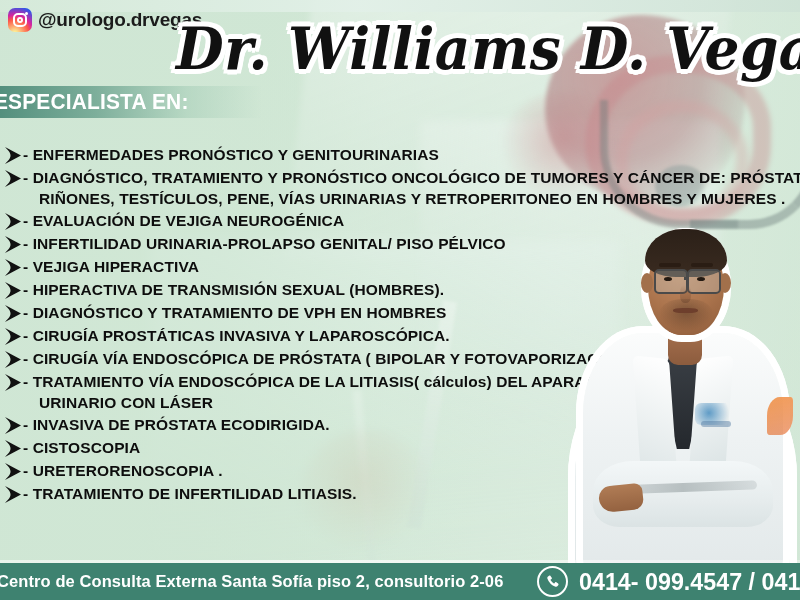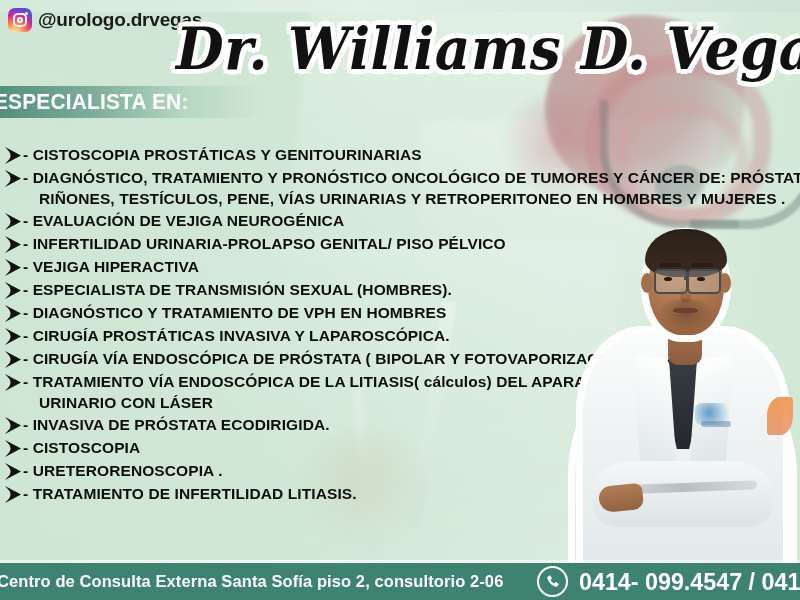--- a/index.html
+++ b/index.html
@@ -351,21 +351,21 @@
   </div>
 
   <div class="list">
 
     <div class="item">
       <span class="arrow">
           <svg width="19" height="21" viewBox="0 0 19 21">
             <path d="M1 2 L17 10.5 L1 19 C5 15 6.5 13 6.5 10.5 C6.5 8 5 6 1 2 Z" fill="#111"></path>
           </svg>
         </span>
-      <span class="txtwrap"><span class="itxt">- CISTOSCOPIA PROSTÁTICAS Y GENITOURINARIAS</span></span>
+      <span class="txtwrap"><span class="itxt">- ENFERMEDADES PRONÓSTICO Y GENITOURINARIAS</span></span>
     </div>
 
     <div class="item">
       <span class="arrow">
           <svg width="19" height="21" viewBox="0 0 19 21">
             <path d="M1 2 L17 10.5 L1 19 C5 15 6.5 13 6.5 10.5 C6.5 8 5 6 1 2 Z" fill="#111"></path>
           </svg>
         </span>
       <span class="txtwrap">
         <span class="itxt">- DIAGNÓSTICO, TRATAMIENTO Y PRONÓSTICO ONCOLÓGICO DE TUMORES Y CÁNCER DE:  PRÓSTATA, VEJIGA,</span>
@@ -399,21 +399,21 @@
         </span>
       <span class="txtwrap"><span class="itxt">- VEJIGA HIPERACTIVA</span></span>
     </div>
 
     <div class="item">
       <span class="arrow">
           <svg width="19" height="21" viewBox="0 0 19 21">
             <path d="M1 2 L17 10.5 L1 19 C5 15 6.5 13 6.5 10.5 C6.5 8 5 6 1 2 Z" fill="#111"></path>
           </svg>
         </span>
-      <span class="txtwrap"><span class="itxt">- ESPECIALISTA DE TRANSMISIÓN SEXUAL (HOMBRES).</span></span>
+      <span class="txtwrap"><span class="itxt">- HIPERACTIVA DE TRANSMISIÓN SEXUAL (HOMBRES).</span></span>
     </div>
 
     <div class="item">
       <span class="arrow">
           <svg width="19" height="21" viewBox="0 0 19 21">
             <path d="M1 2 L17 10.5 L1 19 C5 15 6.5 13 6.5 10.5 C6.5 8 5 6 1 2 Z" fill="#111"></path>
           </svg>
         </span>
       <span class="txtwrap"><span class="itxt">- DIAGNÓSTICO Y TRATAMIENTO DE VPH EN HOMBRES</span></span>
     </div>

